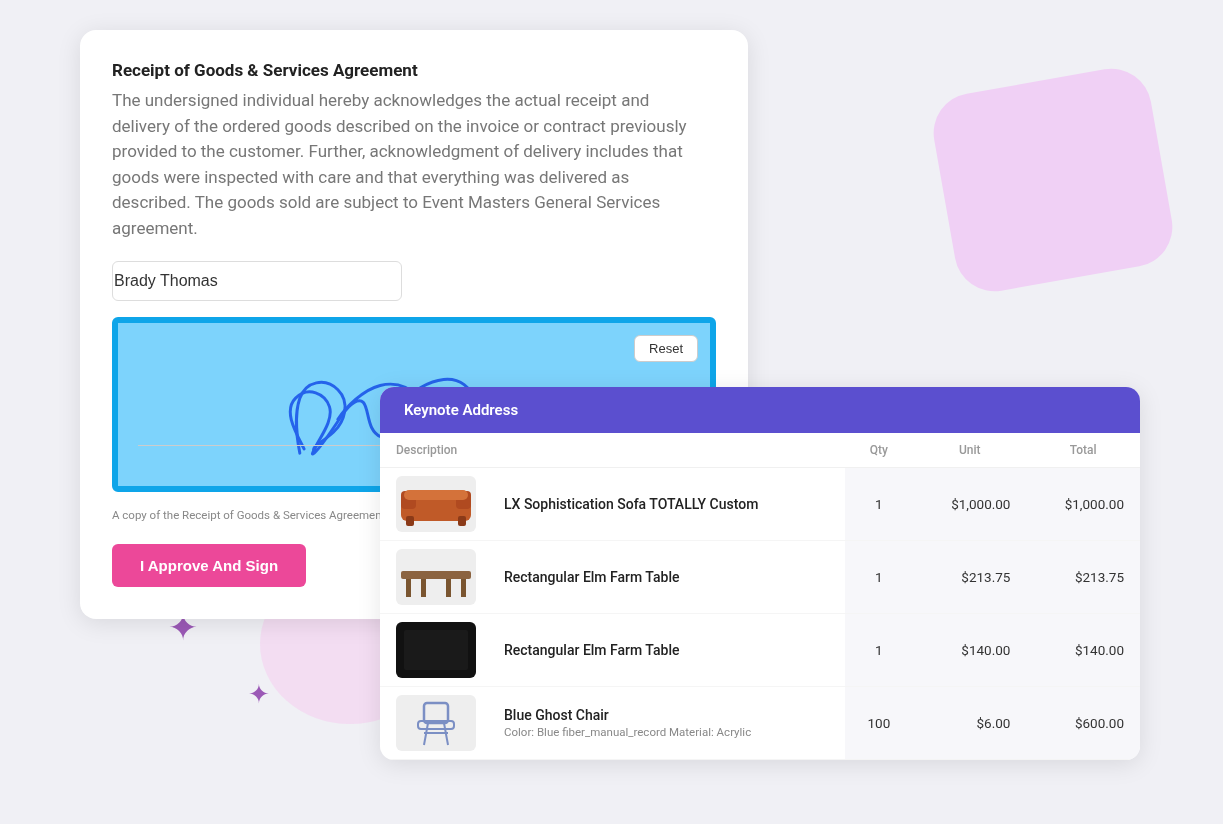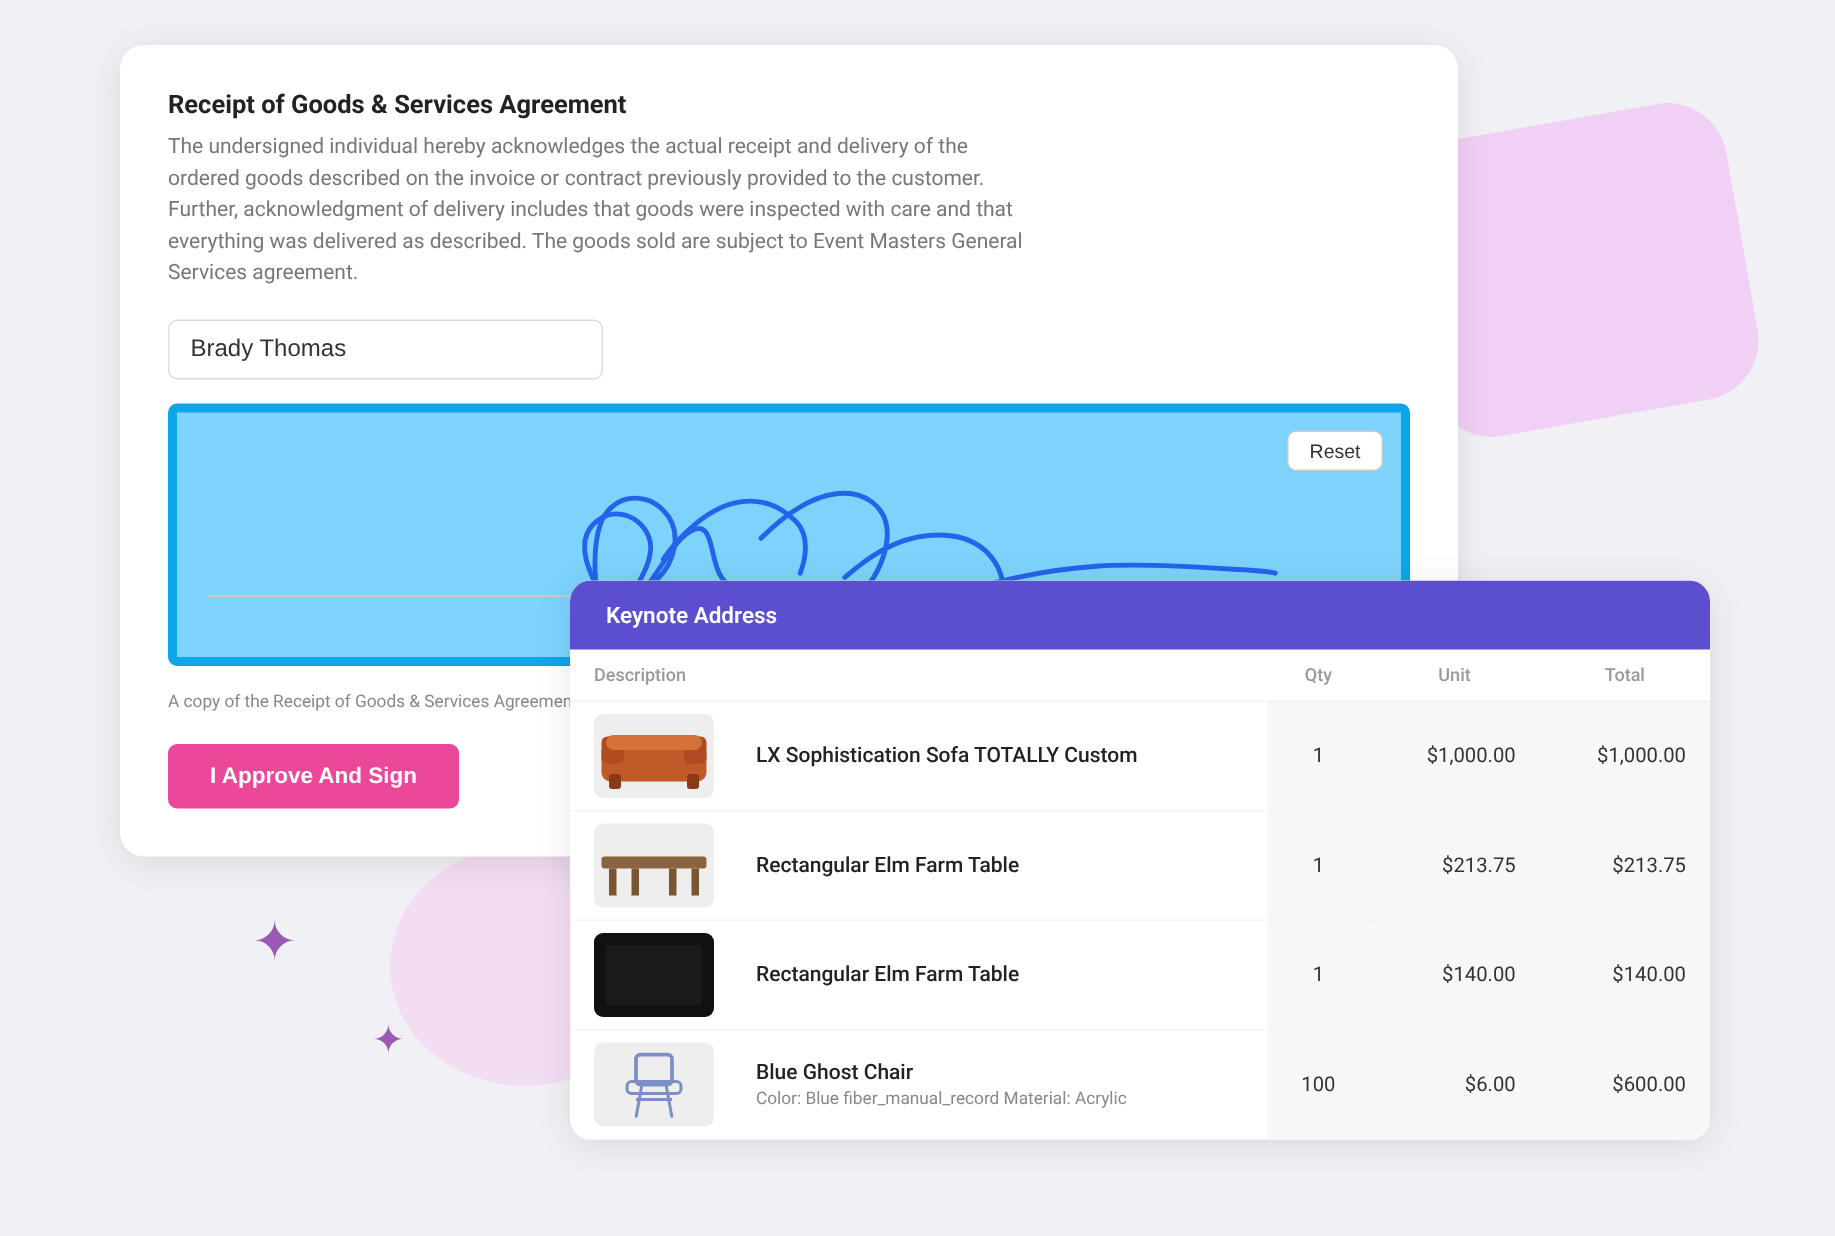--- a/index.html
+++ b/index.html
@@ -50,45 +50,45 @@
       color: #9b59b6;
       font-size: 26px;
       z-index: 1;
     }
 
     
     .agreement-card {
       position: absolute;
       left: 80px;
       top: 30px;
-      width: 892px;
+      width: 668px;
       background: #ffffff;
       border-radius: 16px;
       padding: 30px 32px 32px;
       box-shadow: 0 4px 24px rgba(0,0,0,0.10);
       z-index: 2;
     }
 
     .agreement-title {
       font-size: 17px;
       font-weight: 700;
       color: #222;
       margin-bottom: 8px;
     }
     .agreement-text {
-      font-size: 14px;
+      font-size: 17px;
       color: #777;
       line-height: 1.5;
       margin-bottom: 20px;
       max-width: 580px;
     }
 
     .name-input {
       width: 290px;
-      padding: 10px 14px;
+      padding: 10px 1px;
       border: 1px solid #ddd;
       border-radius: 6px;
       font-size: 16px;
       color: #333;
       margin-bottom: 16px;
       outline: none;
       background: #fff;
     }
 
     .signature-area {

